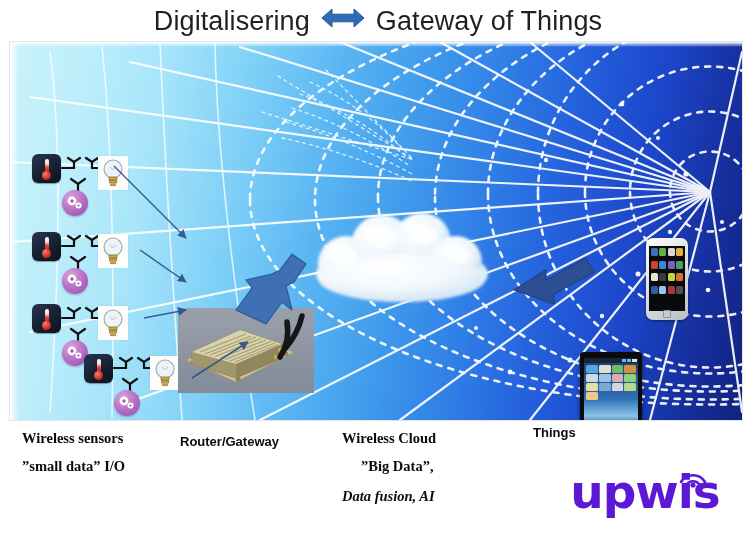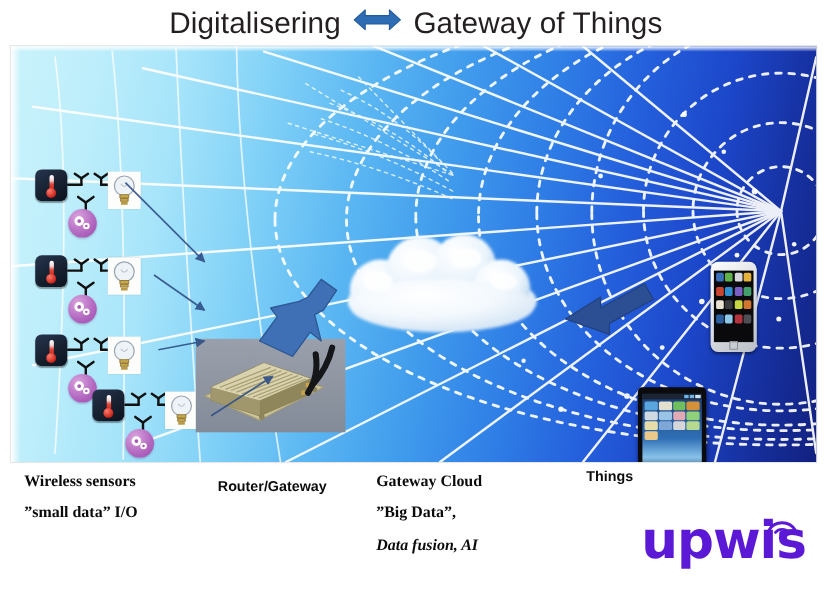--- a/index.html
+++ b/index.html
@@ -104,21 +104,21 @@
 
   
   .svg-overlay{position:absolute;inset:0;pointer-events:none;}
 
   
   .cap{position:absolute;color:#0b0b0b;white-space:nowrap;}
   .cap-serif{font-family:"Liberation Serif",serif;font-weight:bold;font-size:14.5px;}
   .cap-sans{font-family:"Liberation Sans",sans-serif;font-weight:bold;font-size:13px;}
 
   
-  #logo{position:absolute;left:583px;top:466px;width:160px;height:52px;}
+  #logo{position:absolute;left:565px;top:466px;width:160px;height:52px;text-align:center;}
   #logo .word{
     font-family:"DejaVu Sans",sans-serif;font-weight:bold;font-size:47px;
     color:#5b19d6;letter-spacing:-1px;line-height:52px;
   }
 </style>
 </head>
 <body>
 
 <div id="stage">
 
@@ -504,24 +504,24 @@
 
       <g>
         <path d="M504 248 L536 228 L536 238 L576 216 L584 230 L544 252 L544 262 Z" fill="#2c4f93" stroke="#22407c" stroke-width="1.1" stroke-linejoin="round"></path>
       </g>
     </svg>
   </div>
 
   <div class="cap cap-serif" style="left:22px;top:430px;">Wireless sensors</div>
   <div class="cap cap-serif" style="left:22px;top:458px;">”small data”  I/O</div>
 
-  <div class="cap cap-sans" style="left:188px;top:434px;padding-left:10px;">Router/Gateway</div>
-
-  <div class="cap cap-serif" style="left:342px;top:430px;">Gateway Cloud</div>
-  <div class="cap cap-serif" style="left:342px;top:458px;">”Big Data”,</div>
+  <div class="cap cap-sans" style="left:170px;top:434px;padding-left:10px;">Router/Gateway</div>
+
+  <div class="cap cap-serif" style="left:342px;top:430px;">Wireless Cloud</div>
+  <div class="cap cap-serif" style="left:361px;top:458px;">”Big Data”,</div>
   <div class="cap cap-serif" style="left:342px;top:488px;font-style:italic;">Data fusion, AI</div>
 
   <div class="cap cap-sans" style="left:533px;top:425px;">Things</div>
 
   <div id="logo">
     <span class="word">upwis</span>
     <svg style="position:absolute;left:110px;top:-4px;" width="36" height="26" viewBox="0 0 36 26">
       <g fill="none" stroke="#5b19d6" stroke-width="2.6" stroke-linecap="round">
         <path d="M6 20 A14 14 0 0 1 30 20"></path>
         <path d="M12 22 A8 8 0 0 1 24 22"></path>

